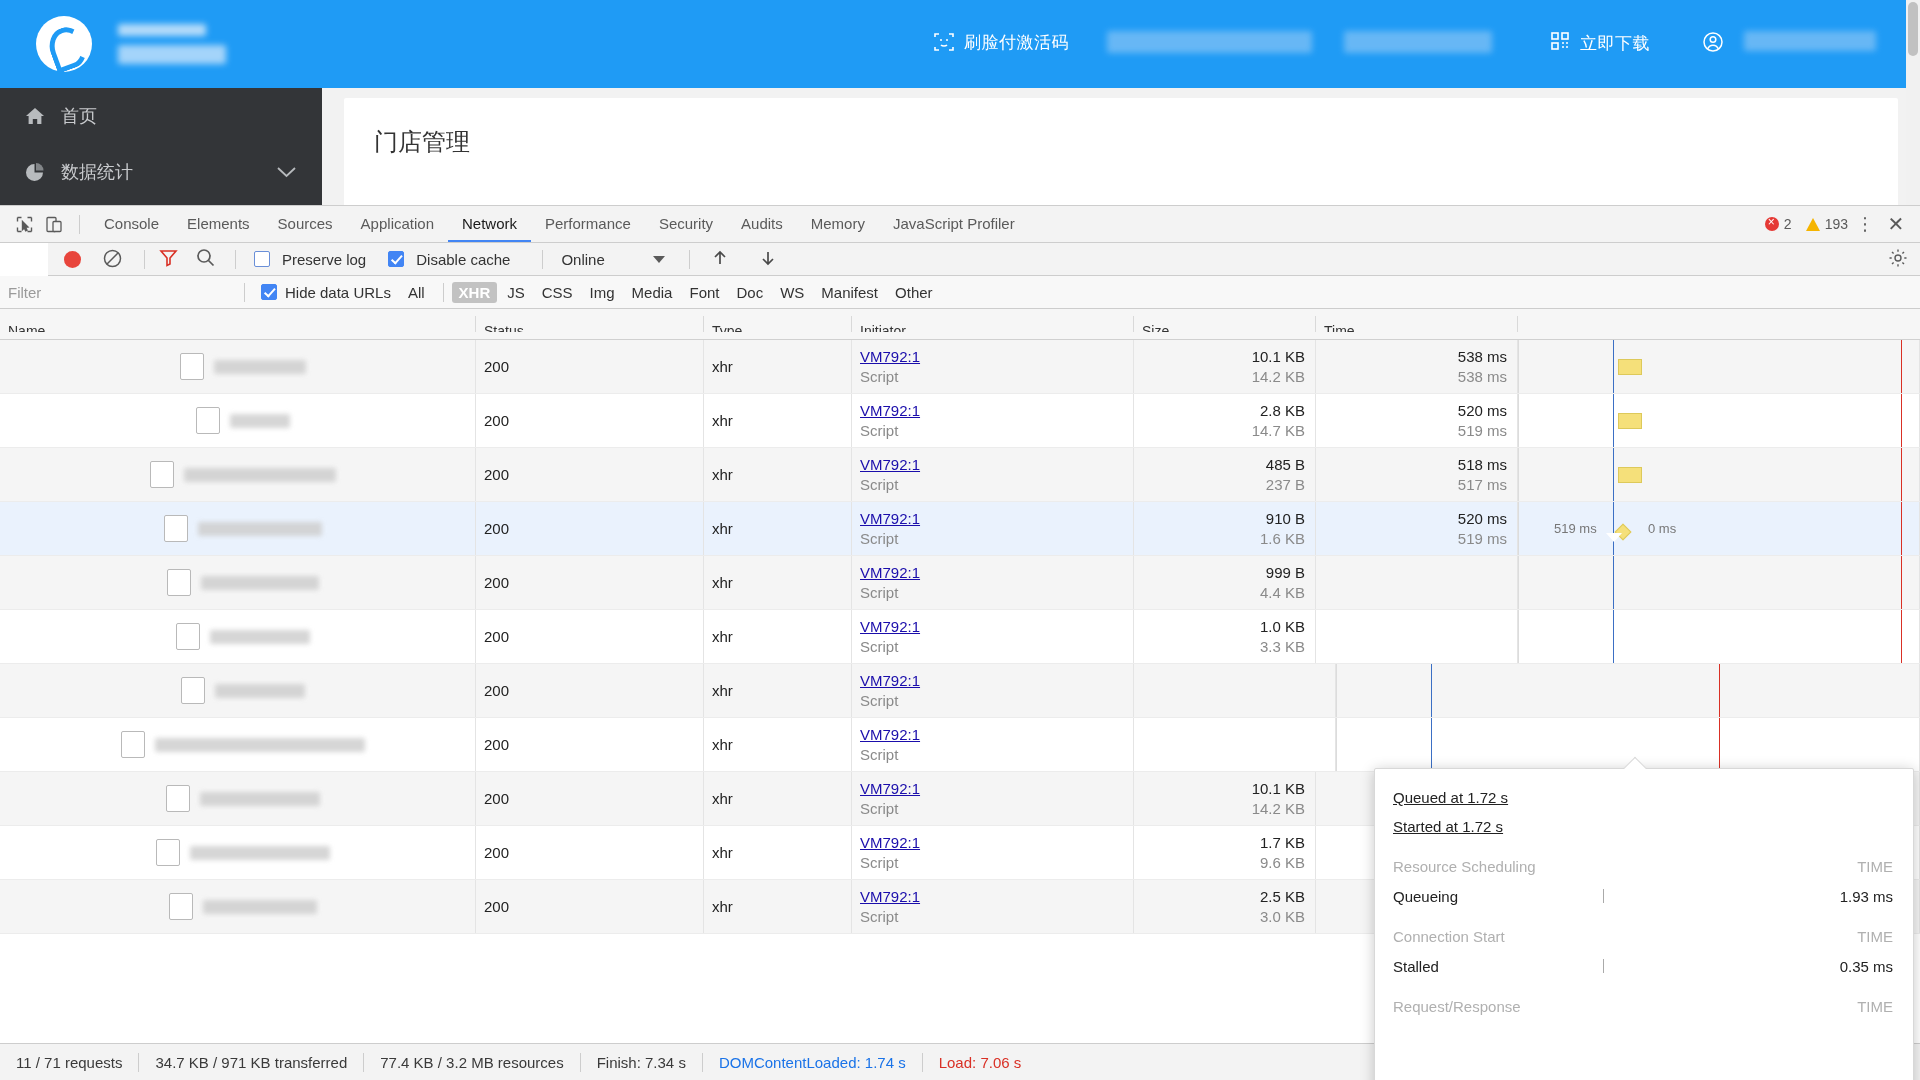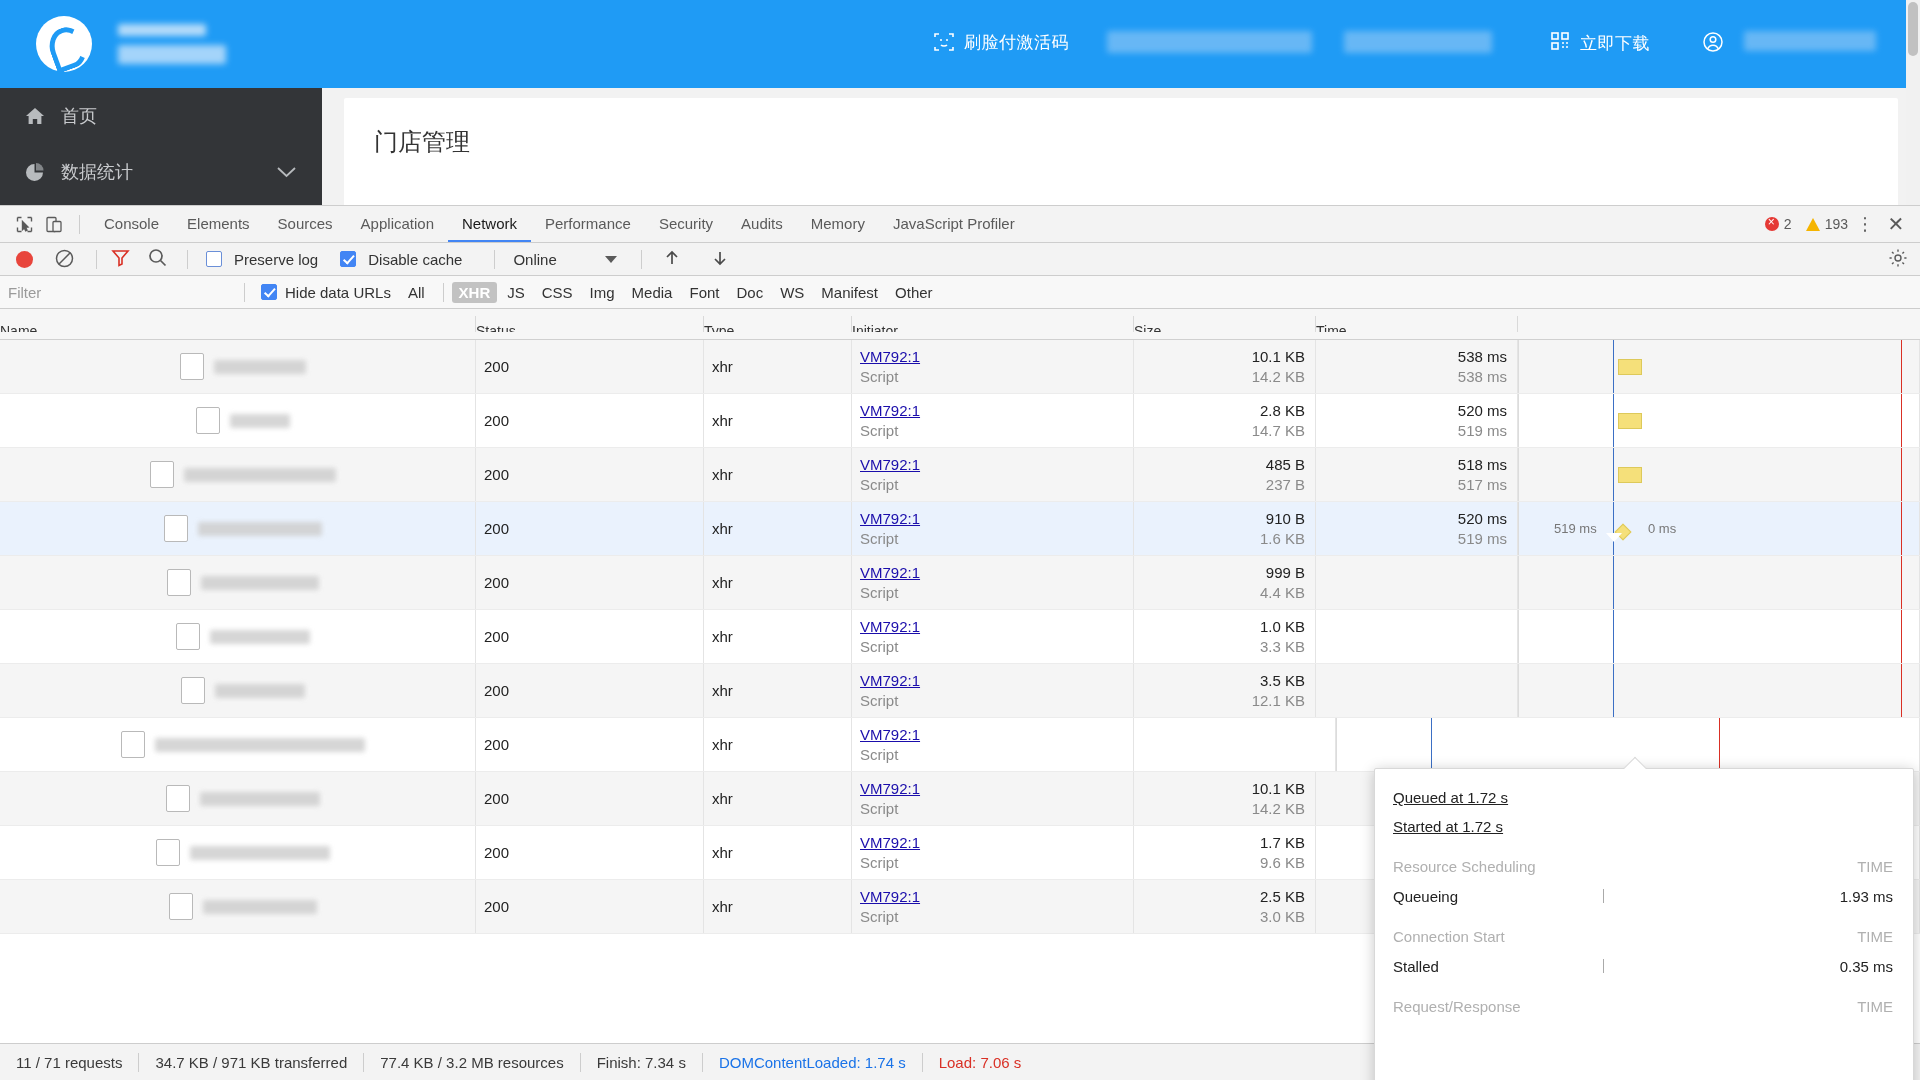--- a/index.html
+++ b/index.html
@@ -79,21 +79,21 @@
   .dt-right { margin-left: auto; display: flex; align-items: center; padding-right: 10px; gap: 4px; }
   .err-pill { display:flex; align-items:center; gap:5px; font-size: 14px; color:#5a5a5a; }
   .err-dot { width:14px; height:14px; border-radius:50%; background:#e53935; position:relative; }
   .err-dot::after { content:"×"; position:absolute; left:3px; top:-2px; color:#fff; font-size:12px; line-height:14px; }
   .warn-tri { width:0; height:0; border-left:7px solid transparent; border-right:7px solid transparent; border-bottom:13px solid #f5b400; position:relative; }
   .dots-btn { width: 26px; text-align:center; color:#5a5a5a; font-size:18px; letter-spacing:0; }
   .close-btn { width: 28px; text-align:center; color:#5a5a5a; font-size:20px; }
 
   .dt-toolbar {
     height: 33px; background: #f3f3f3; border-bottom: 1px solid #cdcdcd;
-    display: flex; align-items: center; padding-left: 10px; gap: 4px;
+    display: flex; align-items: center; padding-left: 10px; gap: 4px; margin-left: 48px;
   }
   .rec-dot { width: 17px; height: 17px; border-radius: 50%; background: #e8453c; margin-right: 17px; margin-left: 6px; }
   .clear-ic { width: 22px; height: 22px; margin-right: 6px; color:#5a5a5a; }
   .filter-ic { color: #d93025; margin-right: 14px; }
   .search-ic { color: #5a5a5a; }
   .cb {
     width: 16px; height: 16px; border: 1.6px solid #6a8fd8; border-radius: 2px;
     background: #fff; display: inline-block; vertical-align: middle; position: relative; flex: none;
   }
   .cb.checked { background: #4285f4; border-color: #4285f4; }
@@ -119,21 +119,21 @@
   .fb-sep { width:1px; height:19px; background:#cdcdcd; margin: 0 8px; }
   .type-item { font-size: 15px; color: #333; padding: 2px 7px; border-radius: 3px; margin-right: 3px; white-space: nowrap; }
   .type-item.sel { background: #c2c2c2; color: #fff; font-weight: 600; }
 
   
   .dt-table { position: relative; width: 1920px; height: 703px; background:#fff; }
   .th-row {
     display: flex; height: 31px; align-items: center;
     background: #f6f6f6; border-bottom: 1px solid #d0d0d0; font-size: 14px; color: #333;
   }
-  .th { border-right: 1px solid #d9d9d9; height: 16px; line-height: 31px; overflow:hidden; }
+  .th { padding-left: 8px; border-right: 1px solid #d9d9d9; height: 16px; line-height: 31px; overflow:hidden; }
   .tr {
     display: flex; height: 54px; border-bottom: 1px solid #ececec; font-size: 15px;
   }
   .tr.odd { background: #f5f5f5; }
   .tr.sel { background: #eaf2fd; }
   .td { padding-left: 8px; border-right: 1px solid #e4e4e4; display:flex; flex-direction:column; justify-content:center; overflow:hidden; }
   .td.r { align-items: flex-end; padding-right: 10px; }
   .v1 { color:#222; line-height: 20px; }
   .v2 { color:#8a8a8a; line-height: 20px; }
   .link { color:#1a0dab; text-decoration: underline; line-height:20px; }
@@ -579,24 +579,20 @@
             <div class="td " style="width: 228px;">
               <span class="v1">200</span>
             </div>
             <div class="td " style="width: 148px;">
               <span class="v1">xhr</span>
             </div>
             <div class="td " style="width: 282px;">
               <span class="link">VM792:1</span>
               <span class="v2">Script</span>
             </div>
-            <div class="td r" style="width: 182px;">
-              <span class="v1">3.5 KB</span>
-              <span class="v2">12.1 KB</span>
-            </div>
             <div class="td r" style="width: 202px;">
               <span class="v1"></span>
               <span class="v2"></span>
             </div>
             <div class="td waterfall" style="flex: 1 1 0%;">
               <span class="wf-gridline" style="left:0"></span>
               <span class="wf-blueline" style="left:95px"></span>
               <span class="wf-redline" style="left:383px"></span>
             </div>
           </div>

